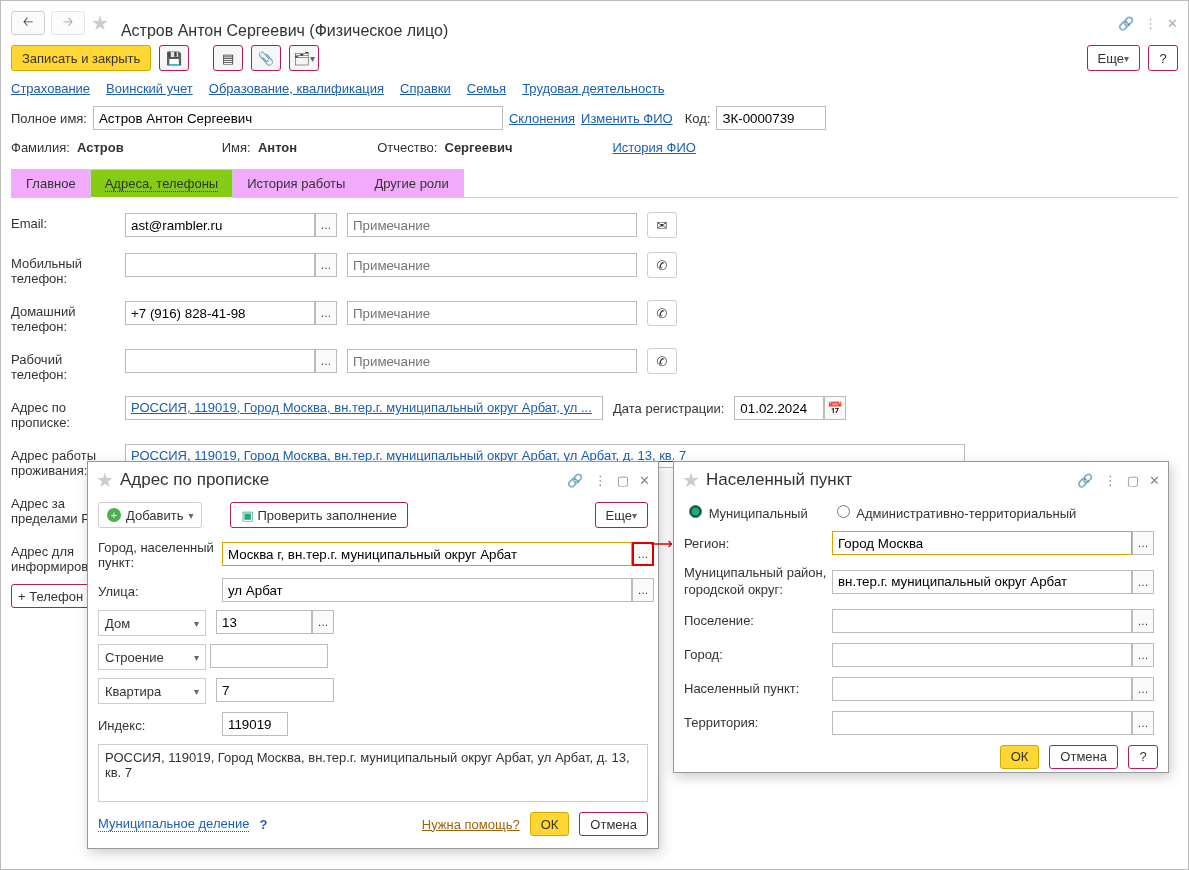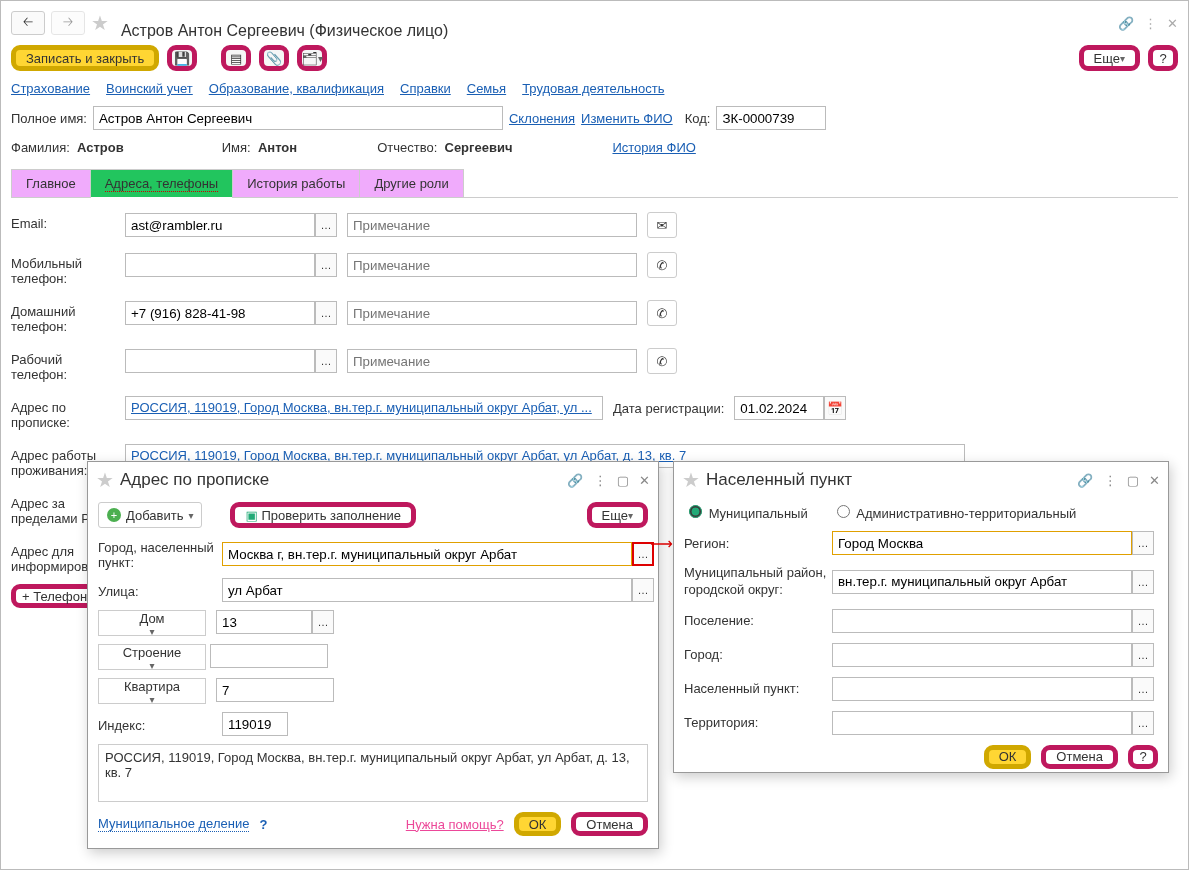--- a/index.html
+++ b/index.html
@@ -4,53 +4,53 @@
 <style>
   * { box-sizing: border-box; font-family: Arial, sans-serif; }
   body { margin: 0; background: #fff; font-size: 13px; color: #333; }
   .window { width: 1189px; height: 870px; border: 1px solid #bbb; position: relative; padding: 8px 10px; background: #fff; }
   .titlebar { display: flex; align-items: center; gap: 6px; height: 28px; }
   .nav-btn { width: 34px; height: 24px; border: 1px solid #ccc; border-radius: 3px; background: #fafafa; display: inline-flex; align-items: center; justify-content: center; cursor: pointer; }
   .star { color: #ccc; font-size: 20px; }
   .title { font-size: 16px; margin-left: 6px; margin-top: 15px; }
   .title-right { margin-left: auto; display: flex; gap: 10px; align-items: center; color: #aaa; }
   .toolbar { display: flex; align-items: center; gap: 8px; margin-top: 8px; }
-  .btn { height: 26px; border: 5px solid #be185d; border-radius: 9px; background: #f6f6f6; display: inline-flex; align-items: center; padding: 0 10px; cursor: pointer; }
+  .btn { height: 26px; border: 1px solid #be185d; border-radius: 3px; background: #f6f6f6; display: inline-flex; align-items: center; padding: 0 10px; cursor: pointer; }
   .btn.sm { width: 30px; justify-content: center; padding: 0; }
   .btn.yellow { background: #ffd633; border-color: #d0a800; font-weight: normal; }
   .btn.plain { background: #fff; }
   .right { margin-left: auto; display: flex; gap: 8px; }
   .links { display: flex; gap: 16px; margin-top: 10px; }
   .link { color: #1a5fb4; text-decoration: underline; cursor: pointer; }
   .form-row { display: flex; align-items: center; margin-top: 10px; gap: 6px; }
   input[type=text].fld { height: 24px; border: 1px solid #bbb; padding: 0 5px; background: #fff; }
   .tabs { display: flex; margin-top: 14px; border-bottom: 1px solid #ccc; }
   .tab { padding: 6px 14px; border: 1px solid #ccc; border-bottom: none; margin-right: -1px; background: #f0abfc; cursor: pointer; }
-  .tab.active { background: #22c55e; position: relative; }
+  .tab.active { background: #84cc16; position: relative; }
   .tab.active::after { content: ''; position: absolute; bottom: -1px; left: 0; right: 0; height: 1px; background: #fff; }
   .tab .redline { border-bottom: 1px dotted #c00; }
   .grid { display: grid; grid-template-columns: 110px 1fr; column-gap: 4px; row-gap: 14px; margin-top: 14px; align-items: start; }
   .grid .lbl { padding-top: 4px; }
   .inl { display: flex; gap: 10px; align-items: center; flex-wrap: wrap; }
   .input-group { display: flex; }
   .input-group input { border-right: none; }
   .input-group .ellip { width: 22px; height: 24px; border: 1px solid #bbb; background: #fafafa; display: inline-flex; align-items: center; justify-content: center; cursor: pointer; font-size: 11px; }
   .icon-btn { width: 30px; height: 26px; border: 1px solid #ccc; border-radius: 3px; background: #fff; display: inline-flex; align-items: center; justify-content: center; cursor: pointer; }
   .address-link { color: #1a5fb4; text-decoration: underline; display: block; width: 100%; white-space: nowrap; overflow: hidden; text-overflow: ellipsis; }
   .modal { position: absolute; border: 1px solid #999; background: #fff; box-shadow: 2px 4px 12px rgba(0,0,0,0.2); }
   .modal .mtitle { display: flex; align-items: center; padding: 6px 8px; gap: 6px; }
   .modal .mtitle .mname { font-size: 17px; }
   .modal .mtitle .mright { margin-left: auto; display: flex; gap: 10px; align-items: center; color: #888; }
   .modal .mbody { padding: 4px 10px 10px; }
   .field-yellow { border: 1px solid #e0a000 !important; background: #fffef5; }
   .add-btn { display: inline-flex; align-items: center; gap: 5px; height: 26px; border: 1px solid #ccc; border-radius: 3px; background: #fff; padding: 0 8px; cursor: pointer;}
   .plus-circ { width: 14px; height: 14px; border-radius: 50%; background: #4caf50; color: #fff; font-size: 11px; display: inline-flex; align-items: center; justify-content: center; }
   .modal-row { display: grid; grid-template-columns: 120px 1fr; align-items: center; margin-bottom: 8px; gap: 4px;}
   .modal-row .mlbl { padding-top: 2px; }
-  .select-like { display: flex; align-items: center; height: 26px; border: 1px solid #ccc; background: #fff; justify-content: space-between; padding: 0 6px; cursor: pointer; flex-direction: column; }
+  .select-like { display: flex; align-items: center; height: 26px; border: 1px solid #ccc; background: #fff; justify-content: space-between; padding: 0 6px; cursor: pointer; }
   .drop { color: #666; font-size: 10px; }
   .summary { border: 1px solid #ccc; height: 58px; padding: 5px 6px; width: 100%; }
   .modal-foot { display: flex; align-items: center; margin-top: 10px; gap: 10px;}
   .modal-foot .spacer { flex: 1; }
   .radio-row { display: flex; gap: 24px; align-items: center; margin-bottom: 10px; }
   input[type=radio] { accent-color: #2a7; }
   .arrow { position: absolute; color: #d00; font-size: 16px; pointer-events: none; }
   .cal-icon { font-size: 13px; }
 </style>
 </head>
@@ -283,21 +283,21 @@
         <div class="mlbl">Индекс:</div>
         <div><input type="text" class="fld" style="width: 66px;" id="index" value="119019"></div>
       </div>
 
       <div class="summary"><span>РОССИЯ, 119019, Город Москва, вн.тер.г. муниципальный округ Арбат, ул Арбат, д. 13, кв. 7</span></div>
 
       <div class="modal-foot">
         <a class="link" style="text-decoration:none;border-bottom:1px dotted #1a5fb4">Муниципальное деление</a>
         <span style="color:#1a5fb4;font-weight:bold">?</span>
         <div class="spacer"></div>
-        <a class="link" style="color:#ec4899">Нужна помощь?</a>
+        <a class="link" style="color:#a16207">Нужна помощь?</a>
         <div class="btn yellow" style="height:24px">ОК</div>
         <div class="btn plain" style="height:24px">Отмена</div>
       </div>
     </div>
   </div>
 
   
   <div class="arrow" style="left:649px; top:533px;">⟶</div>
 
   

